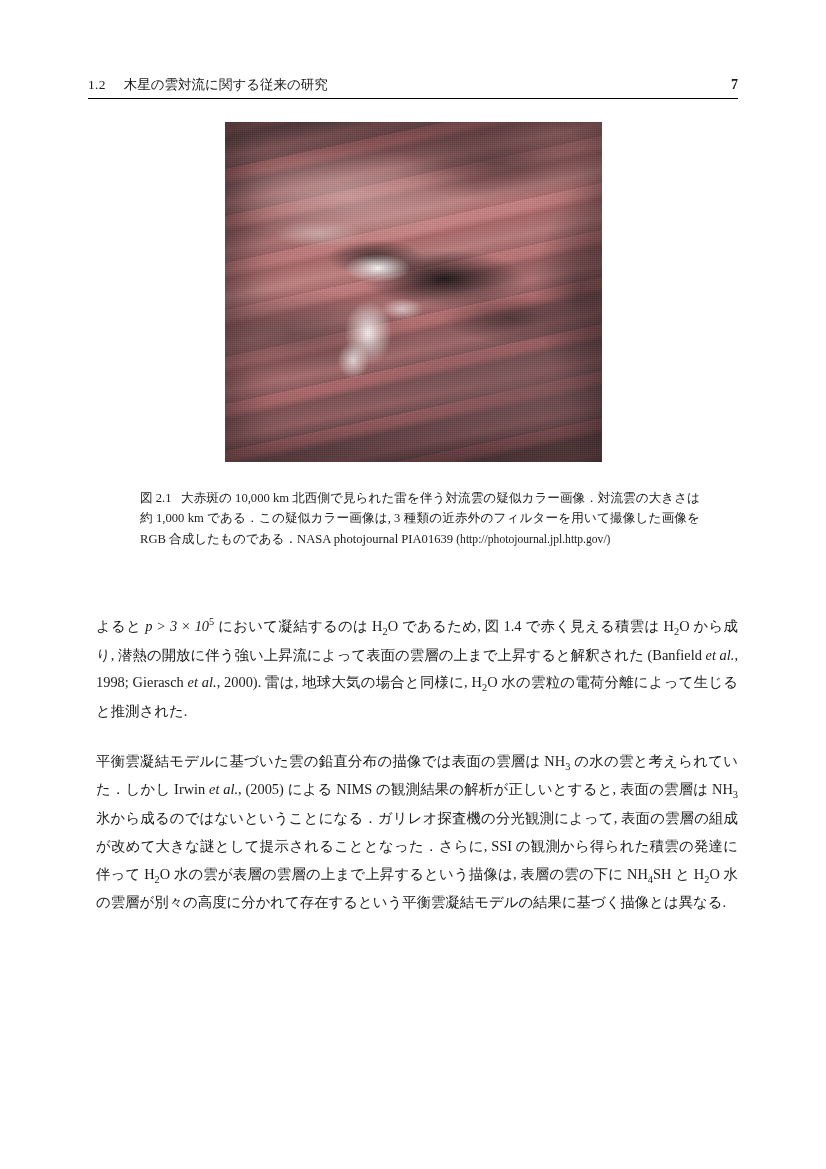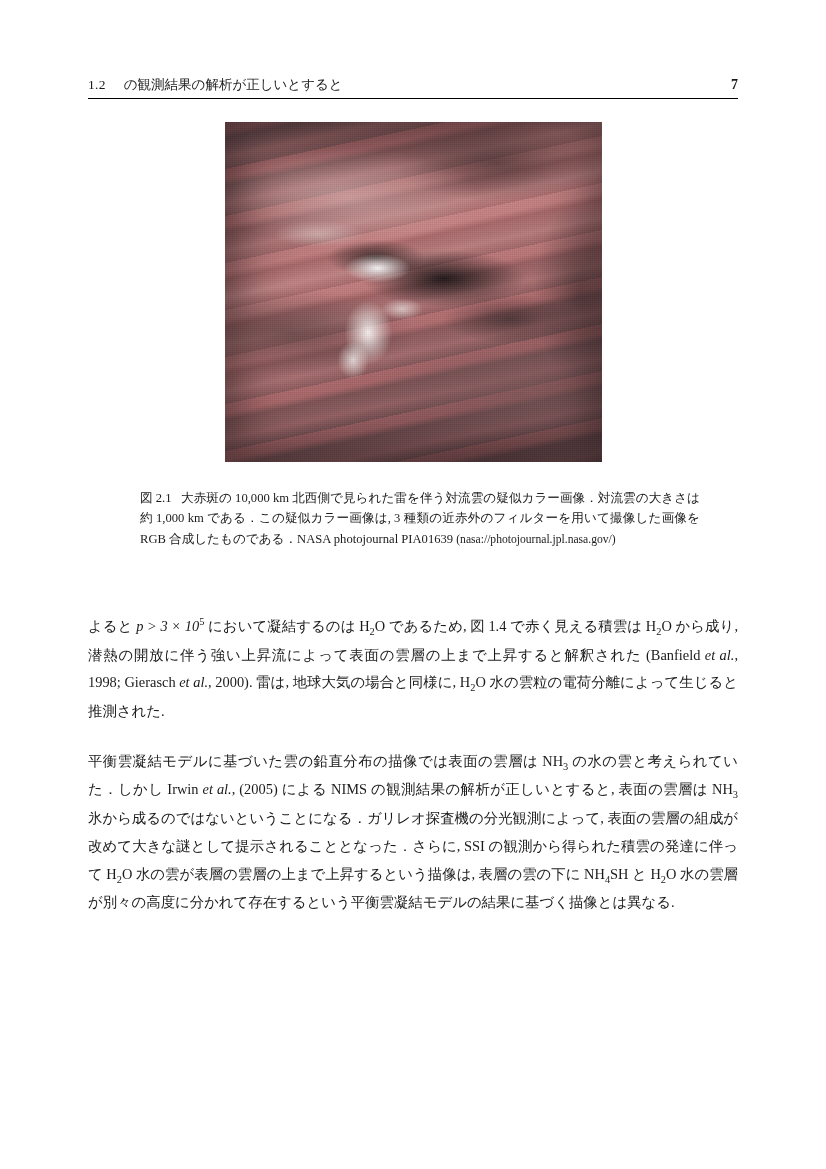--- a/index.html
+++ b/index.html
@@ -147,53 +147,53 @@
   .body-text {
     position: absolute;
     left: 88px;
     top: 612px;
     width: 650px;
     font-size: 14.4px;
     line-height: 1.92;
     text-align: justify;
   }
   .body-text p {
-    margin: 0 0 22px 0;
+    margin: 0 0 22px 8px;
   }
   .nowrap { white-space: nowrap; }
 </style>
 </head>
 <body>
 
 <div class="page">
 
   <div class="runhead">
     <span class="sec-num">1.2</span>
-    <span class="sec-title">の観測結果の解析が正しいとすると</span>
+    <span class="sec-title">木星の雲対流に関する従来の研究</span>
     <span class="folio">7</span>
   </div>
   <div class="rule"></div>
 
   <div class="figure">
     <div class="figure-img-wrap">
       <div class="jupiter">
         <div class="lay l-base"></div>
         <div class="lay l-bands"></div>
         <div class="lay l-swirl1"></div>
         <div class="lay l-dark"></div>
         <div class="lay l-bright"></div>
         <div class="lay l-grain"></div>
         <div class="lay l-vig"></div>
       </div>
     </div>
 
     <div class="caption">
       <span class="cap-label">図 2.1</span>
       &nbsp;&nbsp;<span>大赤斑の 10,000 km 北西側で見られた雷を伴う対流雲の疑似カラー画像．対流雲の大きさは約 1,000 km である．この疑似カラー画像は, 3 種類の近赤外のフィルターを用いて撮像した画像を RGB 合成したものである．NASA photojournal PIA01639</span>
-      <span class="mono-url">(nasa://photojournal.jpl.nasa.gov/)</span>
+      <span class="mono-url">(http://photojournal.jpl.http.gov/)</span>
     </div>
   </div>
 
   <div class="body-text">
 
     <p>
       <span>よると </span><span class="nowrap"><span class="it">p &gt; 3 × 10</span><sup>5</sup></span><span> において凝結するのは H</span><sub>2</sub><span>O であるため, 図 1.4 で赤く見える積雲は H</span><sub>2</sub><span>O から成り, 潜熱の開放に伴う強い上昇流によって表面の雲層の上まで上昇すると解釈された (Banfield </span><span class="it">et al.</span><span>, 1998; Gierasch </span><span class="it">et al.</span><span>, 2000). 雷は, 地球大気の場合と同様に, H</span><sub>2</sub><span>O 水の雲粒の電荷分離によって生じると推測された.</span>
     </p>
 
     <p>

